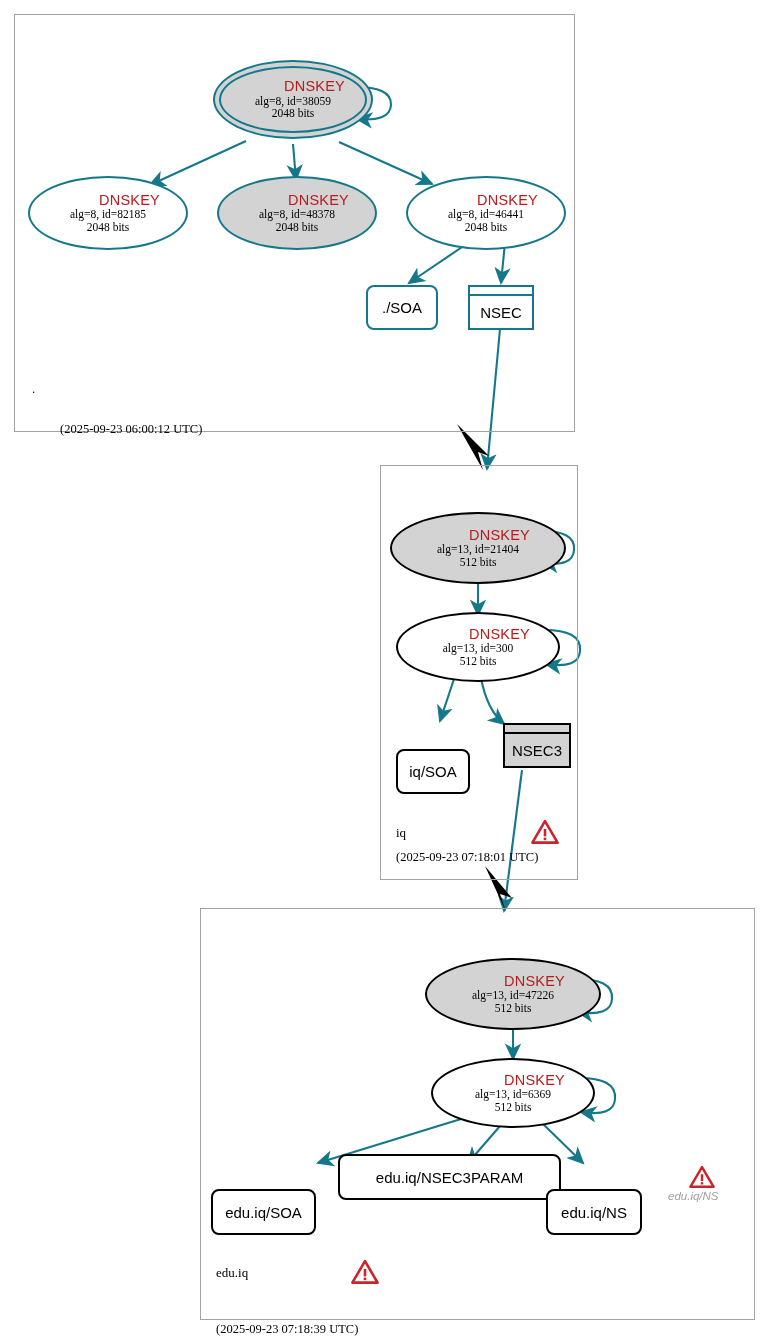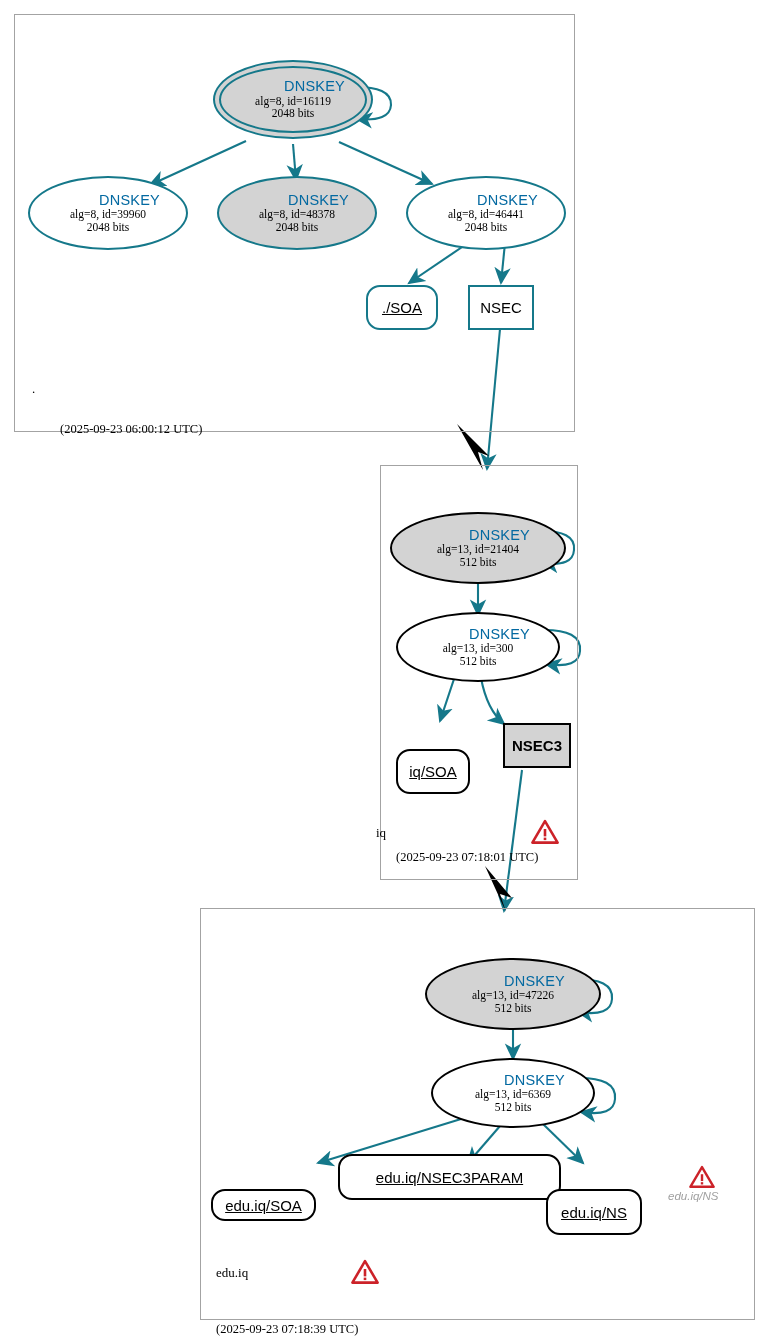--- a/index.html
+++ b/index.html
@@ -45,21 +45,21 @@
     display: flex;
     flex-direction: column;
     align-items: center;
     justify-content: center;
     text-align: center;
     line-height: 1.08;
   }
   .key .kt {
     font-family: "Liberation Sans", sans-serif;
     font-size: 14.5px;
-    color: #0369a1;
+    color: #b91c1c;
     letter-spacing: .2px;
     padding-left: 43px;
   }
   .key .ks {
     font-family: "Liberation Serif", serif;
     font-size: 11.5px;
     color: #000;
   }
   .key.teal  { border: 2px solid #15788a; }
   .key.black { border: 2px solid #000000; }
@@ -73,60 +73,59 @@
     left: 4px; top: 4px; right: 4px; bottom: 4px;
     border: 2px solid #15788a;
     border-radius: 50%;
     pointer-events: none;
   }
 
   
   .rr {
     position: absolute;
     box-sizing: border-box;
-    border-radius: 14px;
+    border-radius: 8px;
     background: #ffffff;
     display: flex;
     align-items: center;
     justify-content: center;
     font-family: "Liberation Sans", sans-serif;
     font-size: 15px;
     color: #000;
     white-space: nowrap;
-    text-decoration: underline;
   }
   .rr.teal  { border: 2px solid #15788a; }
   .rr.black { border: 2px solid #000000; margin-top: 26px; }
 
   
   .nsec {
     position: absolute;
     box-sizing: border-box;
     display: flex;
-    flex-direction: row;
+    flex-direction: column;
     background: #ffffff;
   }
   .nsec .band {
     height: 9px;
     box-sizing: border-box;
   }
   .nsec .body {
     flex: 1;
     display: flex;
     align-items: center;
     justify-content: center;
     font-family: "Liberation Sans", sans-serif;
     font-size: 15px;
     color: #000;
     white-space: nowrap;
     box-sizing: border-box;
   }
   .nsec.teal { border: 2px solid #15788a; }
   .nsec.teal .band { border-bottom: 2px solid #15788a; background: #ffffff; }
-  .nsec.black { border: 2px solid #000000; background: #4d7c0f; font-weight: bold; }
+  .nsec.black { border: 2px solid #000000; background: #4d7c0f; }
   .nsec.black .band { border-bottom: 2px solid #000000; background: #d3d3d3; }
   .nsec.black .body { background: #d3d3d3; }
 
   
   .warn { position: absolute; }
   .warn-label {
     position: absolute;
     font-family: "Liberation Sans", sans-serif;
     font-size: 11.5px;
     font-style: italic;
@@ -188,27 +187,27 @@
       <path d="M485,866 L506,912 L500,894 L512,898 Z"></path>
     </g>
   </svg>
 
   <div class="zone" style="left:14px; top:14px; width:561px; height:418px;"></div>
   <div class="zone-name" style="left:32px; top:381px;">.</div>
   <div class="zone-time" style="left:32px; top:422px;margin-left:28px;">(2025-09-23 06:00:12 UTC)</div>
 
   <div class="key teal gray sep" style="left:213px; top:60px; width:160px; height:79px;">
     <div class="kt">DNSKEY</div>
-    <div class="ks">alg=8, id=16119</div>
+    <div class="ks">alg=8, id=38059</div>
     <div class="ks">2048 bits</div>
   </div>
 
   <div class="key teal white" style="left:28px; top:176px; width:160px; height:74px;">
     <div class="kt">DNSKEY</div>
-    <div class="ks">alg=8, id=39960</div>
+    <div class="ks">alg=8, id=82185</div>
     <div class="ks">2048 bits</div>
   </div>
 
   <div class="key teal gray" style="left:217px; top:176px; width:160px; height:74px;">
     <div class="kt">DNSKEY</div>
     <div class="ks">alg=8, id=48378</div>
     <div class="ks">2048 bits</div>
   </div>
 
   <div class="key teal white" style="left:406px; top:176px; width:160px; height:74px;">
@@ -218,21 +217,21 @@
   </div>
 
   <div class="rr teal" style="left:366px; top:285px; width:72px; height:45px;">./SOA</div>
 
   <div class="nsec teal" style="left:468px; top:285px; width:66px; height:45px;">
     <div class="band"></div>
     <div class="body">NSEC</div>
   </div>
 
   <div class="zone" style="left:380px; top:465px; width:198px; height:415px;"></div>
-  <div class="zone-name" style="left:376px; top:825px;">iq</div>
+  <div class="zone-name" style="left:396px; top:825px;">iq</div>
   <div class="zone-time" style="left:396px; top:850px;">(2025-09-23 07:18:01 UTC)</div>
 
   <svg class="warn" style="left:531px; top:819px;" width="28" height="26" viewBox="0 0 28 26">
     <path d="M14,2.2 L26.6,23.6 L1.4,23.6 Z" fill="#ffffff" stroke="#cc2229" stroke-width="2.6" stroke-linejoin="round"></path>
     <rect x="12.7" y="10" width="2.6" height="7.4" fill="#cc2229"></rect>
     <rect x="12.7" y="18.6" width="2.6" height="2.5" fill="#cc2229"></rect>
   </svg>
 
   <div class="key black gray" style="left:390px; top:512px; width:176px; height:72px;">
     <div class="kt">DNSKEY</div>
@@ -268,21 +267,21 @@
     <div class="ks">alg=13, id=47226</div>
     <div class="ks">512 bits</div>
   </div>
 
   <div class="key black white" style="left:431px; top:1058px; width:164px; height:70px;">
     <div class="kt">DNSKEY</div>
     <div class="ks">alg=13, id=6369</div>
     <div class="ks">512 bits</div>
   </div>
 
-  <div class="rr black" style="left:211px; top:1163px; width:105px; height:32px;">edu.iq/SOA</div>
+  <div class="rr black" style="left:211px; top:1163px; width:105px; height:46px;">edu.iq/SOA</div>
 
   <div class="rr black" style="left:338px; top:1128px; width:223px; height:46px;">edu.iq/NSEC3PARAM</div>
 
   <div class="rr black" style="left:546px; top:1163px; width:96px; height:46px;">edu.iq/NS</div>
 
   <svg class="warn" style="left:689px; top:1165px;" width="26" height="24" viewBox="0 0 28 26">
     <path d="M14,2.2 L26.6,23.6 L1.4,23.6 Z" fill="#ffffff" stroke="#cc2229" stroke-width="2.6" stroke-linejoin="round"></path>
     <rect x="12.7" y="10" width="2.6" height="7.4" fill="#cc2229"></rect>
     <rect x="12.7" y="18.6" width="2.6" height="2.5" fill="#cc2229"></rect>
   </svg>

